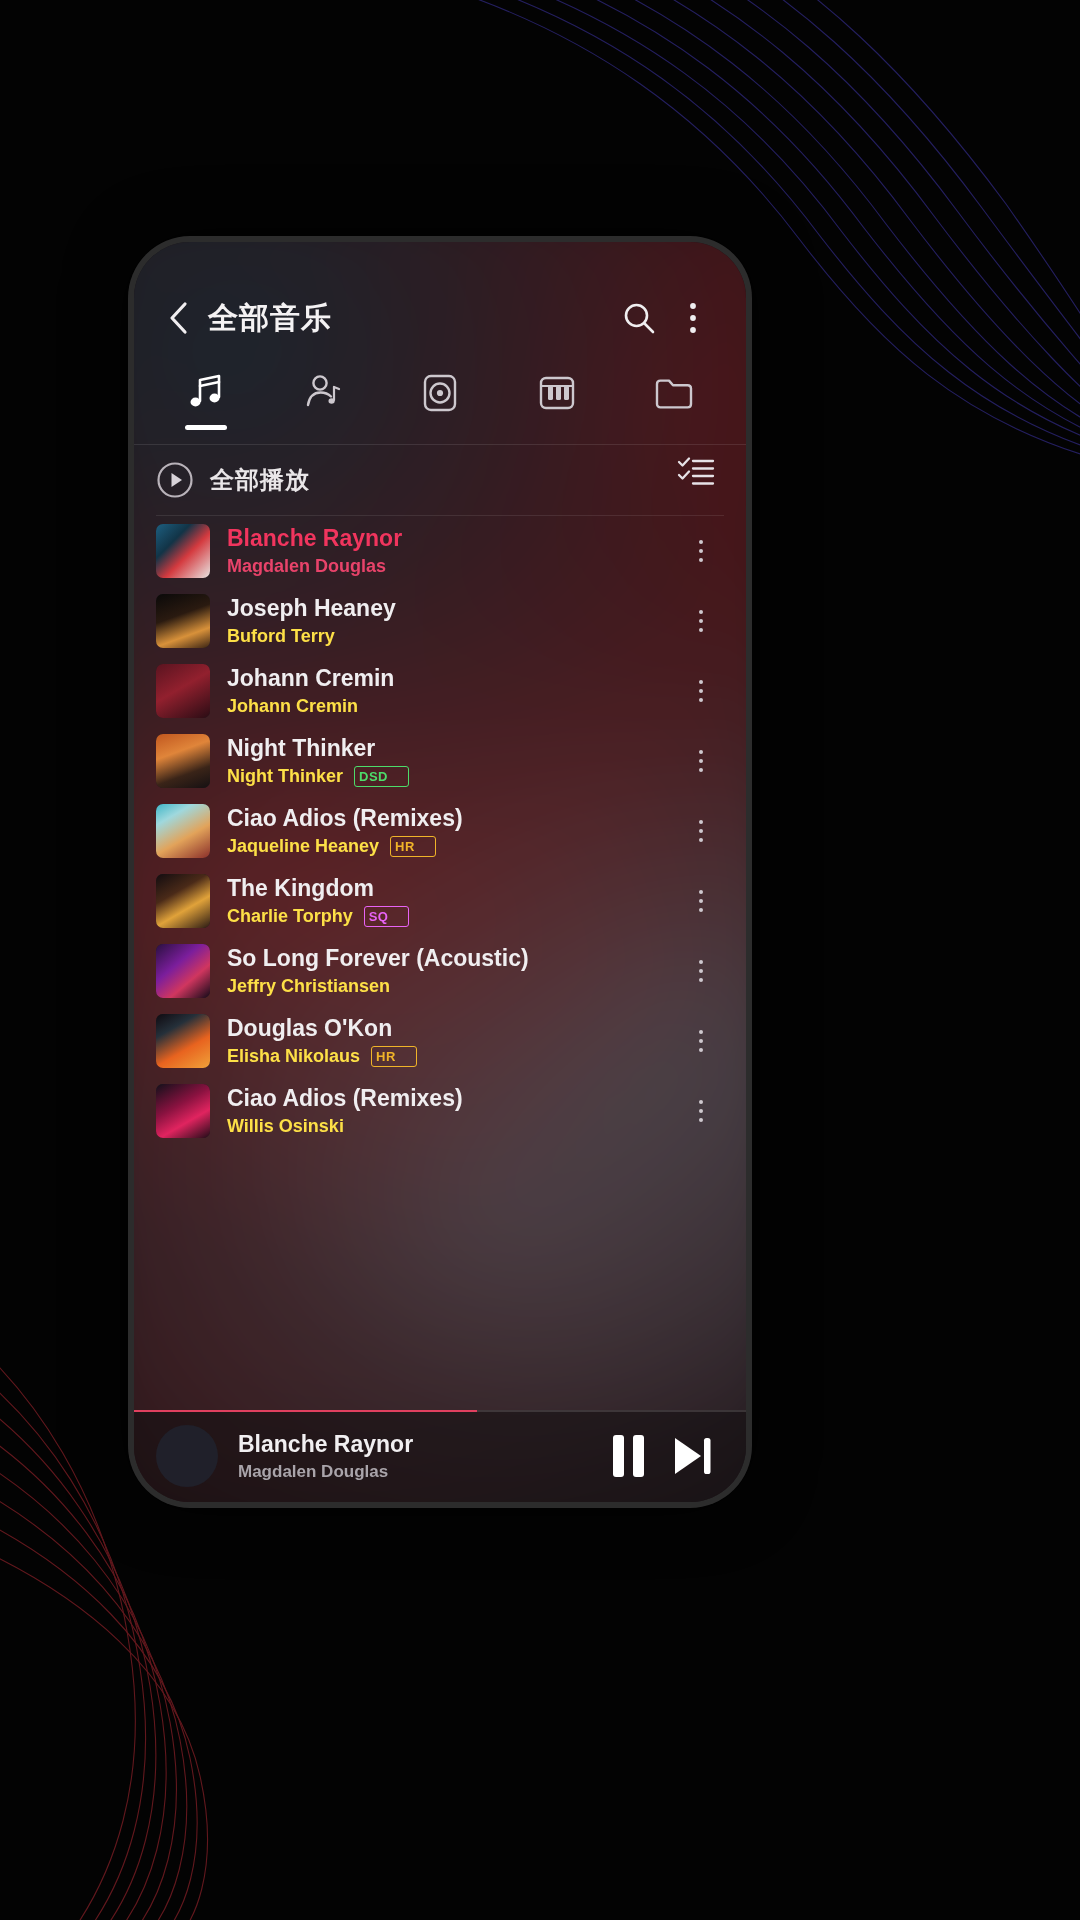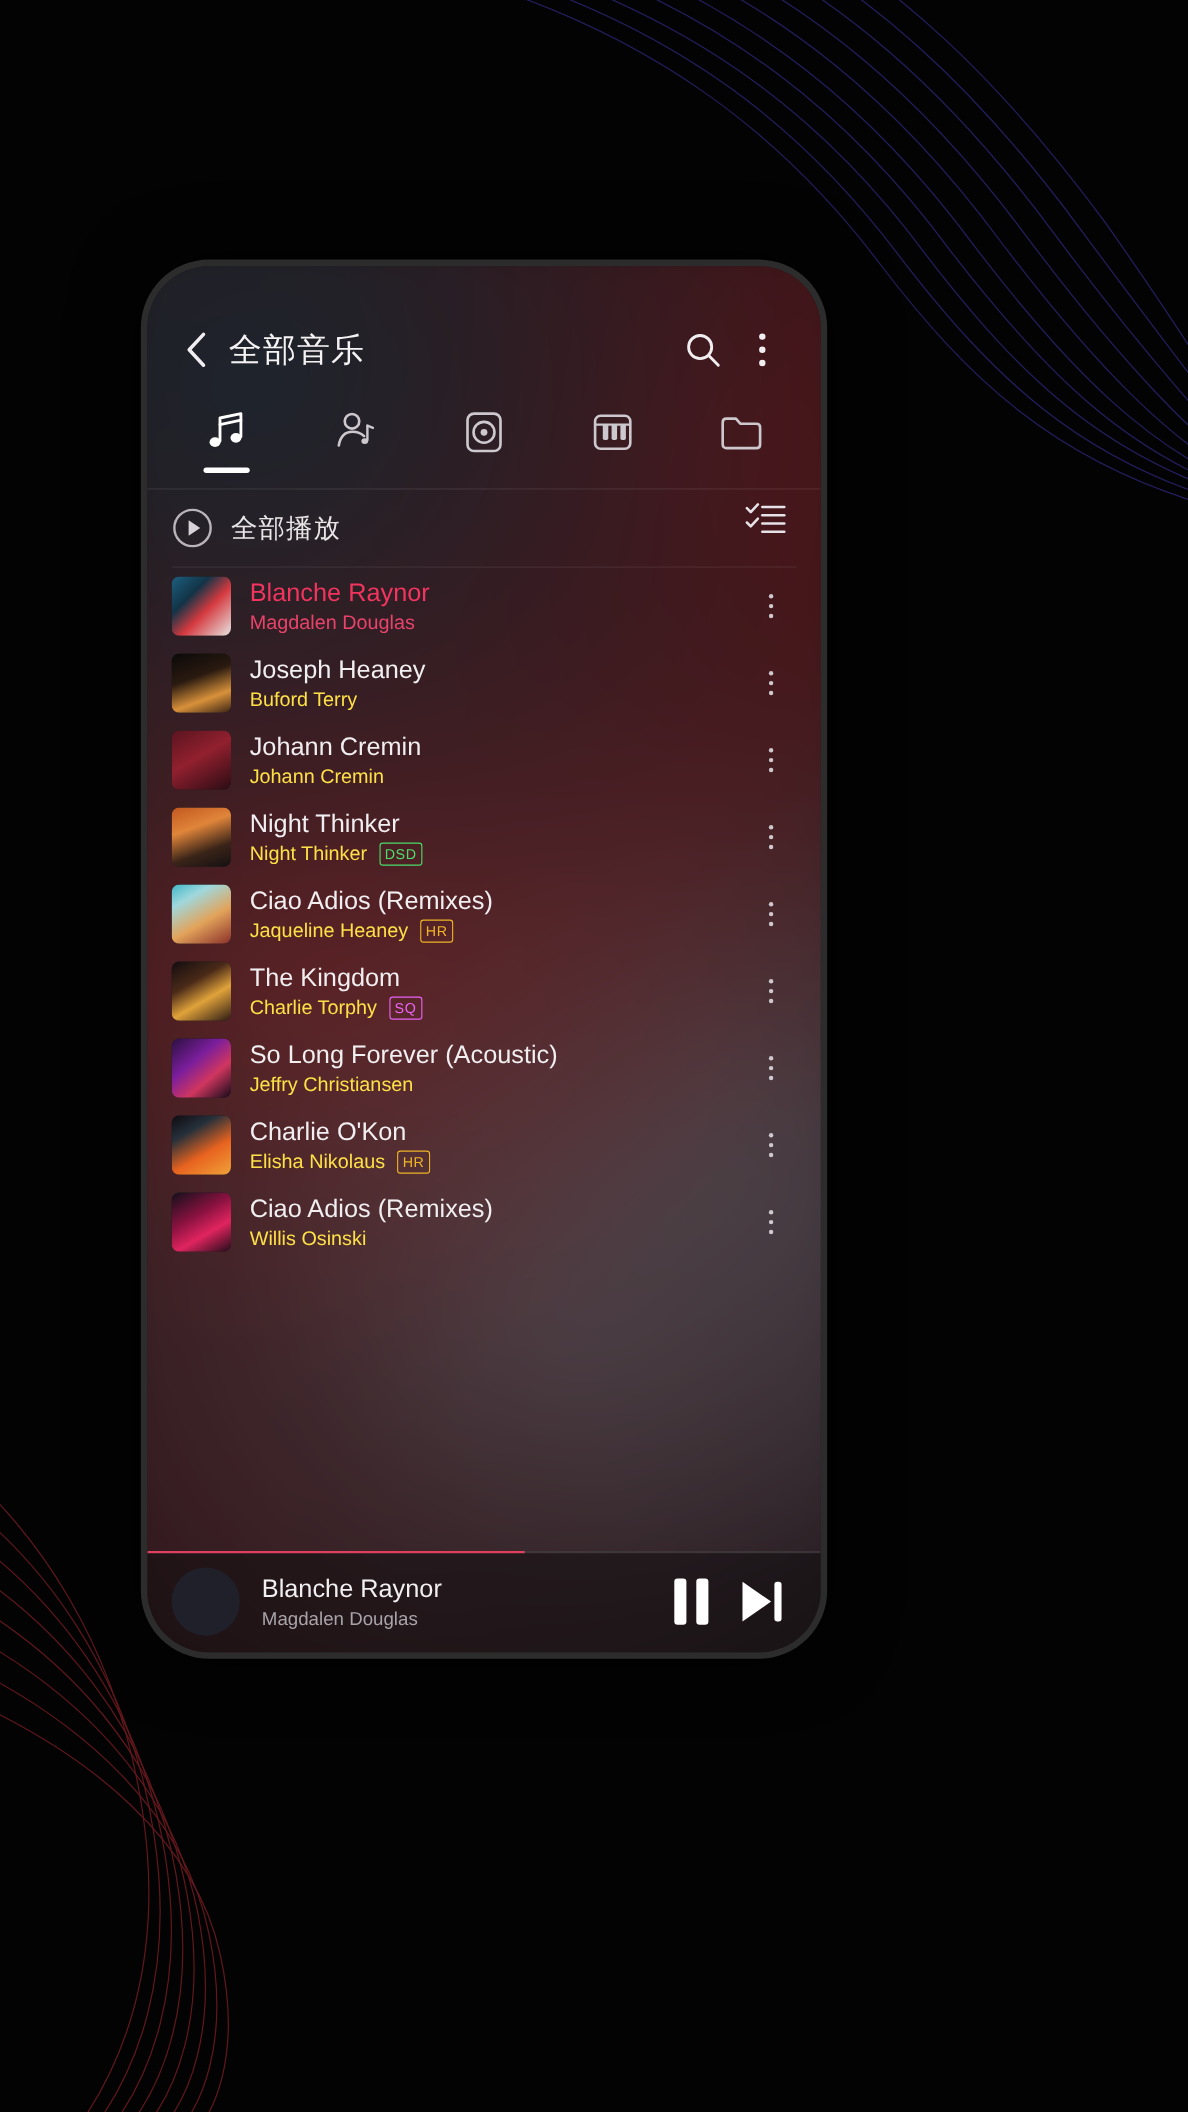--- a/index.html
+++ b/index.html
@@ -53,21 +53,21 @@
       radial-gradient(circle at 78% 16%, rgba(108,26,30,0.95) 0%, rgba(20,16,18,0) 52%),
       radial-gradient(circle at 30% 46%, rgba(150,42,44,0.72) 0%, rgba(20,16,18,0) 50%),
       radial-gradient(circle at 80% 58%, rgba(126,118,126,0.55) 0%, rgba(20,18,20,0) 48%),
       radial-gradient(circle at 58% 74%, rgba(138,126,134,0.42) 0%, rgba(16,14,16,0) 46%),
       radial-gradient(circle at 18% 86%, rgba(96,28,30,0.5) 0%, rgba(14,12,14,0) 50%),
       linear-gradient(175deg, #241417 0%, #32191c 26%, #3a2326 48%, #2b2026 70%, #171317 100%);
     filter: blur(34px);
   }
   #bg-dim { position: absolute; inset: 0; background: rgba(10,8,10,0.26); }
 
-  #app { position: relative; width: 100%; height: 100%; display: flex; flex-direction: column; }
+  #app { position: relative; width: 100%; height: 100%; display: flex; flex-direction: column; font-weight: bold; }
 
   
   #topbar {
     height: 96px;
     flex: 0 0 96px;
     display: flex;
     align-items: center;
     padding: 0 26px 0 22px;
     margin-top: 28px;
   }
@@ -167,21 +167,21 @@
     overflow: hidden;
     text-overflow: ellipsis;
   }
   .track.playing .track-title { color: #f1355e; }
   .track.playing .track-artist { color: #e8436a; }
   .badge {
     margin-left: 11px;
     flex: 0 0 auto;
     font-size: 13px;
     line-height: 1;
-    padding: 3px 4px 3px 4px;
+    padding: 3px 20px 3px 4px;
     border-radius: 3px;
     border: 1.5px solid currentColor;
     letter-spacing: 0.5px;
     font-family: "Liberation Sans", sans-serif;
   }
   .track-more {
     width: 46px; height: 54px;
     flex: 0 0 46px;
     display: flex; align-items: center; justify-content: center;
   }
@@ -503,21 +503,21 @@
                 <i></i>
                 <i></i>
               </div>
             </div>
           </div>
           <div class="track">
             <div class="track-art">
               <div class="art-inner g8"></div>
             </div>
             <div class="track-meta">
-              <div class="track-title">Charlie O'Kon</div>
+              <div class="track-title">Douglas O'Kon</div>
               <div class="track-sub">
                 <div class="track-artist">Elisha Nikolaus</div>
                 <span class="badge" style="color: rgb(240, 180, 41);">HR</span>
               </div>
             </div>
             <div class="track-more">
               <div class="dot3">
                 <i></i>
                 <i></i>
                 <i></i>

